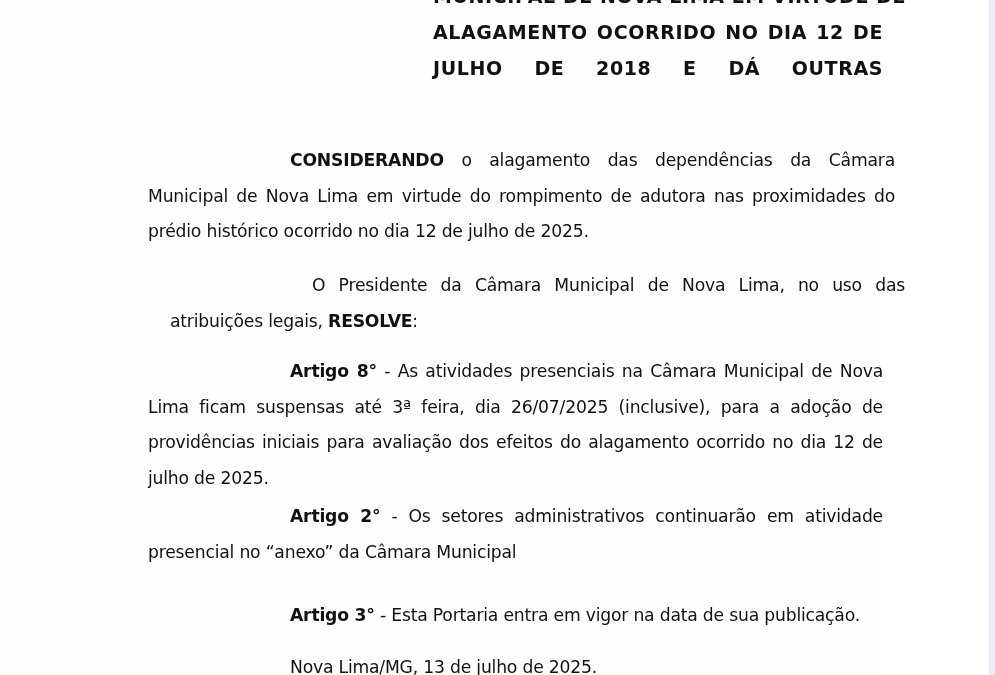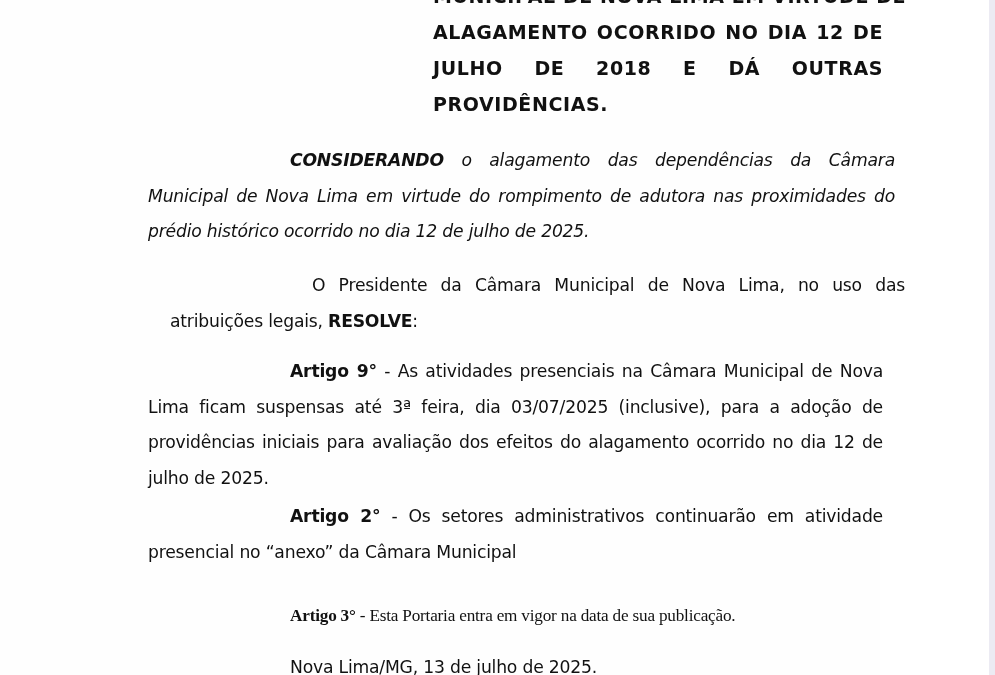--- a/index.html
+++ b/index.html
@@ -77,40 +77,39 @@
 </style>
 </head>
 <body>
 
 <div class="page">
 
   <div class="title-block">
     <span class="title-line">MUNICIPAL DE NOVA LIMA EM VIRTUDE DE</span>
     <span class="title-line">ALAGAMENTO OCORRIDO NO DIA 12 DE</span>
     <span class="title-line">JULHO DE 2018 E DÁ OUTRAS</span>
-    <span class="title-line last">PROVIDÊNCIAS.</span>
   </div>
 
-  <div class="body-block para-wide" style="top:143px;font-style:italic;">
+  <div class="body-block para-wide" style="top:143px;">
     <p class="para"><b>CONSIDERANDO</b><span> o alagamento das dependências da Câmara Municipal de Nova Lima em virtude do rompimento de adutora nas proximidades do prédio histórico ocorrido no dia 12 de julho de 2025.</span></p>
   </div>
 
   <div class="body-block" style="top:268px;margin-left:22px;">
     <p class="para"><span>O Presidente da Câmara Municipal de Nova Lima, no uso das atribuições legais, </span><b>RESOLVE</b><span>:</span></p>
   </div>
 
   <div class="body-block" style="top:354px;">
-    <p class="para"><b>Artigo 9°</b><span> - As atividades presenciais na Câmara Municipal de Nova Lima ficam suspensas até 3ª feira, dia 03/07/2025 (inclusive), para a adoção de providências iniciais para avaliação dos efeitos do alagamento ocorrido no dia 12 de julho de 2025.</span></p>
+    <p class="para"><b>Artigo 8°</b><span> - As atividades presenciais na Câmara Municipal de Nova Lima ficam suspensas até 3ª feira, dia 26/07/2025 (inclusive), para a adoção de providências iniciais para avaliação dos efeitos do alagamento ocorrido no dia 12 de julho de 2025.</span></p>
   </div>
 
   <div class="body-block" style="top:499px;">
     <p class="para"><b>Artigo 2°</b><span> - Os setores administrativos continuarão em atividade presencial no “anexo” da Câmara Municipal</span></p>
   </div>
 
-  <div class="body-block para-wide" style="top:598px;font-family:Liberation Serif, serif;">
+  <div class="body-block para-wide" style="top:598px;">
     <p class="para"><b>Artigo 3°</b><span> - Esta Portaria entra em vigor na data de sua publicação.</span></p>
   </div>
 
   <div class="closing">Nova Lima/MG, 13 de julho de 2025.</div>
 
 </div>
 
 <div class="edge-strip"></div>
 
 </body></html>

